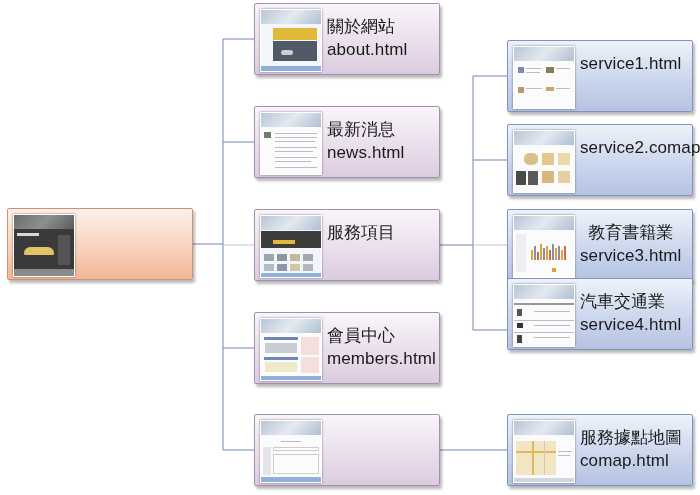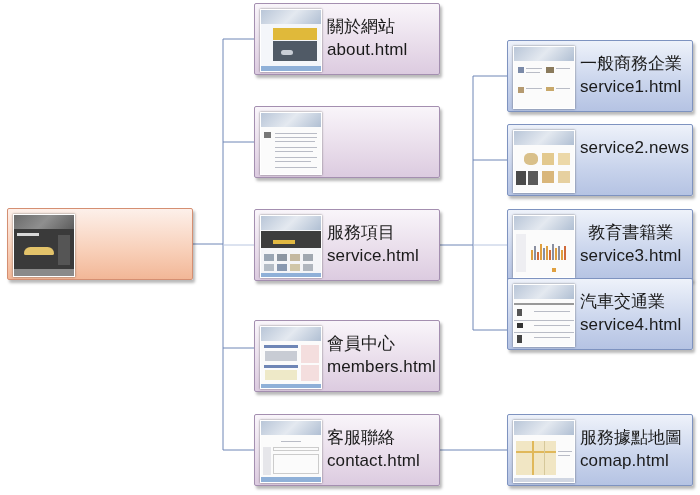--- a/index.html
+++ b/index.html
@@ -80,44 +80,47 @@
     <div class="block" style="left:3px;top:19px;width:7px;height:6px;background:#777;"></div>
     <div class="line" style="left:14px;top:20px;width:42px;"></div>
     <div class="line" style="left:14px;top:24px;width:42px;"></div>
     <div class="line" style="left:14px;top:28px;width:40px;"></div>
     <div class="line" style="left:14px;top:34px;width:42px;"></div>
     <div class="line" style="left:14px;top:38px;width:38px;"></div>
     <div class="line" style="left:14px;top:44px;width:42px;"></div>
     <div class="line" style="left:14px;top:48px;width:36px;"></div>
     <div class="line" style="left:14px;top:54px;width:42px;"></div>
   </div>
+  <div class="label">
+    <span>最新消息</span>
+    <span class="file">news.html</span>
+  </div>
 </div>
 
 <div class="node page" style="left:254px; top:209px;">
   <div class="thumb" style="background:#f4f5f8;">
     <div class="hdr"></div>
     <div class="block" style="left:0;top:15px;width:60px;height:17px;background:#3d3d3d;"></div>
     <div class="block" style="left:12px;top:24px;width:22px;height:4px;background:#e1b842;"></div>
     <div class="block" style="left:3px;top:38px;width:10px;height:7px;background:#9aa6b4;"></div>
     <div class="block" style="left:16px;top:38px;width:10px;height:7px;background:#8c96a2;"></div>
     <div class="block" style="left:29px;top:38px;width:10px;height:7px;background:#c4b9a0;"></div>
     <div class="block" style="left:42px;top:38px;width:10px;height:7px;background:#a0a8b0;"></div>
     <div class="block" style="left:3px;top:48px;width:10px;height:7px;background:#b4bcc6;"></div>
     <div class="block" style="left:16px;top:48px;width:10px;height:7px;background:#8898b0;"></div>
     <div class="block" style="left:29px;top:48px;width:10px;height:7px;background:#d0c6a8;"></div>
     <div class="block" style="left:42px;top:48px;width:10px;height:7px;background:#b0b6be;"></div>
     <div class="block" style="left:0;top:57px;width:60px;height:4px;background:#8fb0d8;"></div>
   </div>
   <div class="label">
     <span>服務項目</span>
-    <span class="file">service.html</span>
-  </div>
-</div>
-
-<div class="node page" style="left:254px; top:312px;margin-top:8px;">
+  </div>
+</div>
+
+<div class="node page" style="left:254px; top:312px;">
   <div class="thumb" style="background:#fbfbfb;">
     <div class="hdr"></div>
     <div class="block" style="left:3px;top:18px;width:34px;height:3px;background:#6f86b6;"></div>
     <div class="block" style="left:4px;top:24px;width:32px;height:10px;background:#c8ccd4;"></div>
     <div class="block" style="left:40px;top:18px;width:18px;height:18px;background:#f4dede;"></div>
     <div class="block" style="left:3px;top:38px;width:34px;height:3px;background:#6f86b6;"></div>
     <div class="block" style="left:4px;top:43px;width:32px;height:10px;background:#eee9c8;"></div>
     <div class="block" style="left:40px;top:38px;width:18px;height:16px;background:#f4dede;"></div>
     <div class="block" style="left:0;top:57px;width:60px;height:4px;background:#8fb0d8;"></div>
   </div>
@@ -128,59 +131,54 @@
 </div>
 
 <div class="node page" style="left:254px; top:414px;">
   <div class="thumb" style="background:#fbfbfb;">
     <div class="hdr"></div>
     <div class="line" style="left:20px;top:20px;width:20px;"></div>
     <div class="block" style="left:2px;top:26px;width:8px;height:28px;background:#e6e6ea;"></div>
     <div class="block" style="left:12px;top:26px;width:46px;height:4px;border:1px solid #ccc;box-sizing:border-box;"></div>
     <div class="block" style="left:12px;top:33px;width:46px;height:20px;border:1px solid #ccc;box-sizing:border-box;"></div>
     <div class="block" style="left:0;top:56px;width:60px;height:5px;background:#8fb0d8;"></div>
-  </div>
-  <div class="label">
-    <span>客服聯絡</span>
-    <span class="file">contact.html</span>
   </div>
 </div>
 
 <div class="node sub" style="left:507px; top:40px;">
   <div class="thumb" style="background:#fbfbfb;">
     <div class="hdr"></div>
     <div class="block" style="left:4px;top:20px;width:6px;height:6px;background:#7b8aa8;"></div>
     <div class="line" style="left:12px;top:21px;width:16px;"></div>
     <div class="line" style="left:12px;top:25px;width:14px;"></div>
     <div class="block" style="left:32px;top:20px;width:8px;height:6px;background:#8a7a5c;"></div>
     <div class="line" style="left:42px;top:21px;width:14px;"></div>
     <div class="block" style="left:4px;top:40px;width:6px;height:6px;background:#b59a70;"></div>
     <div class="line" style="left:12px;top:41px;width:16px;"></div>
     <div class="block" style="left:32px;top:40px;width:8px;height:4px;background:#c8a86a;"></div>
     <div class="line" style="left:42px;top:41px;width:14px;"></div>
   </div>
   <div class="label">
-    <span>一般商務企業</span>
     <span class="file">service1.html</span>
   </div>
 </div>
 
 <div class="node sub" style="left:507px; top:124px;">
   <div class="thumb" style="background:#fbfbfb;">
     <div class="hdr"></div>
     <div class="block" style="left:10px;top:22px;width:14px;height:12px;background:#d9c08a;border-radius:40%;"></div>
     <div class="block" style="left:28px;top:22px;width:12px;height:12px;background:#e3c98e;"></div>
     <div class="block" style="left:44px;top:22px;width:12px;height:12px;background:#ecd8a8;"></div>
     <div class="block" style="left:2px;top:40px;width:10px;height:14px;background:#4a4a4a;"></div>
     <div class="block" style="left:14px;top:40px;width:10px;height:14px;background:#5a5a5a;"></div>
     <div class="block" style="left:28px;top:40px;width:12px;height:12px;background:#d9b67a;"></div>
     <div class="block" style="left:44px;top:40px;width:12px;height:12px;background:#e6d0a0;"></div>
   </div>
   <div class="label">
-    <span class="file">service2.news</span>
+    <span class="file">service2.comap</span>
   </div>
 </div>
 
 <div class="node sub" style="left:507px; top:209px;text-align:center;">
   <div class="thumb" style="background:#fbfbfb;">
     <div class="hdr"></div>
     <div class="block" style="left:2px;top:18px;width:10px;height:38px;background:#eeeef2;"></div>
     <div class="block" style="left:17px;top:34px;width:2px;height:10px;background:#e0a040;"></div>
     <div class="block" style="left:20px;top:30px;width:2px;height:14px;background:#8a8fa0;"></div>
     <div class="block" style="left:23px;top:36px;width:2px;height:8px;background:#d06a3a;"></div>

